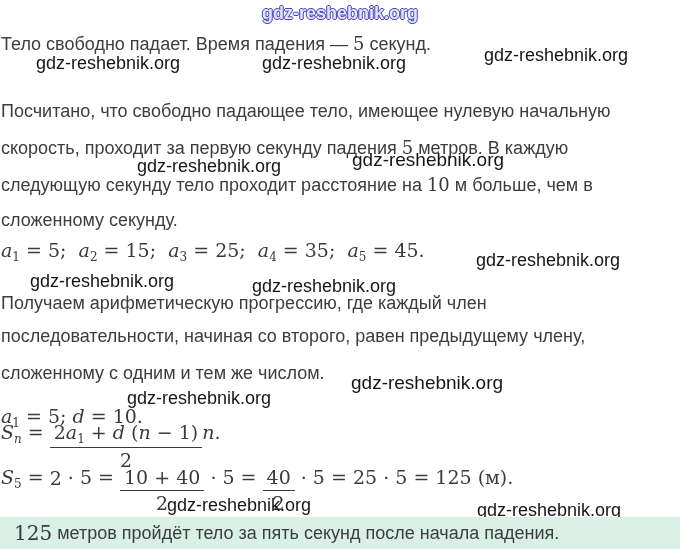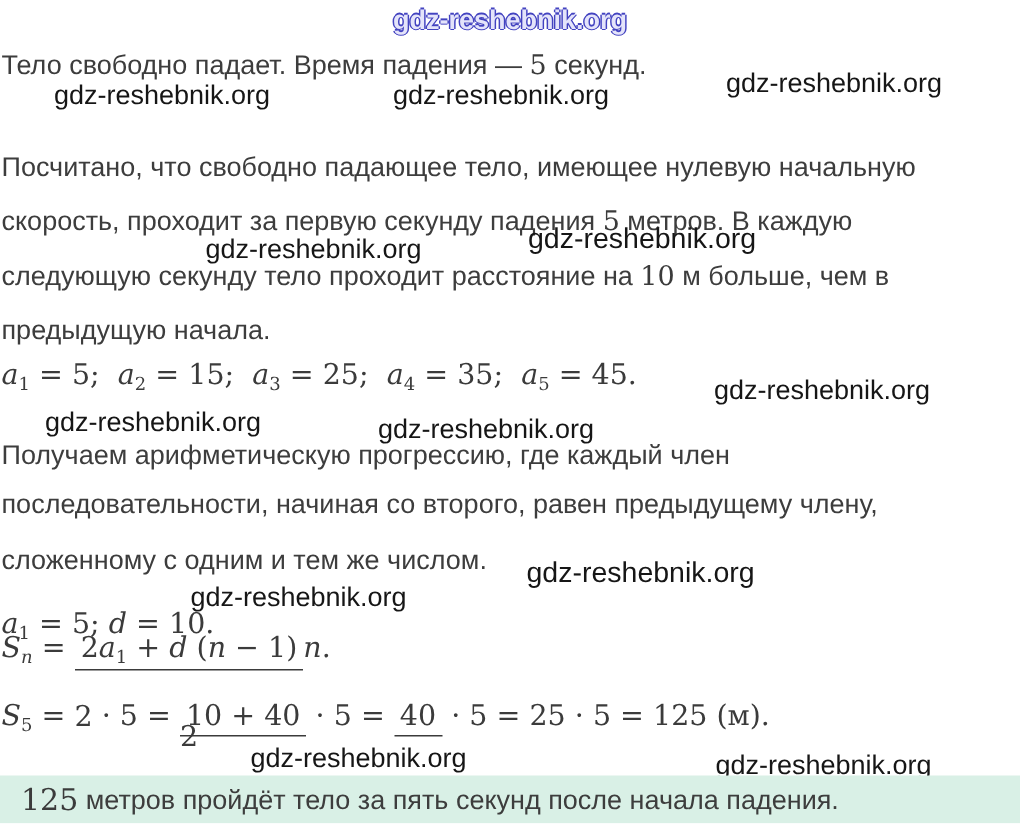--- a/index.html
+++ b/index.html
@@ -11,21 +11,21 @@
   }
   .line { position:absolute; left:1px; white-space:pre; }
   
   .m  { font-family:"DejaVu Serif","Liberation Serif",serif; color:#3b3b3b; }
   .mi { font-family:"DejaVu Serif","Liberation Serif",serif; font-style:italic; color:#3b3b3b; }
   .sb { font-size:12px; vertical-align:-4px; }
   .mathline { font-size:19px; }
   
   .fline { position:absolute; left:1px; display:flex; align-items:flex-start; font-size:19px; }
   .fline span { white-space:pre; }
-  .frac { display:inline-flex; flex-direction:column; align-items:center; text-align:center;gap:32px; }
+  .frac { display:inline-flex; flex-direction:column; align-items:center; text-align:center; }
   .frac .num { display:block; border-bottom:1.5px solid #3b3b3b; padding:0 4px 1px 4px; }
   .frac .den { display:block; padding-top:1px; }
   
   .wm {
     position:absolute; white-space:nowrap; color:#161616; font-size:18px;
     font-family:"Liberation Sans","DejaVu Sans",sans-serif;
   }
   .wm.big { font-size:19px; }
   .wm-top {
     position:absolute; top:3px; left:50%; transform:translateX(-50%);
@@ -71,21 +71,21 @@
 
 <div class="page">
 
   <div class="wm-top">gdz-reshebnik.org</div>
 
   <div class="line l1"><span>Тело свободно падает. Время падения — </span><span class="m">5</span><span> секунд.</span></div>
 
   <div class="line l3"><span>Посчитано, что свободно падающее тело, имеющее нулевую начальную</span></div>
   <div class="line l4"><span>скорость, проходит за первую секунду падения </span><span class="m">5</span><span> метров. В каждую</span></div>
   <div class="line l5"><span>следующую секунду тело проходит расстояние на </span><span class="m">10</span><span> м больше, чем в</span></div>
-  <div class="line l6"><span>предыдущую начала.</span></div>
+  <div class="line l6"><span>сложенному секунду.</span></div>
 
   <div class="line l7 mathline"><span class="mi">a</span><span class="m sb">1</span><span class="m"> = 5;  </span><span class="mi">a</span><span class="m sb">2</span><span class="m"> = 15;  </span><span class="mi">a</span><span class="m sb">3</span><span class="m"> = 25;  </span><span class="mi">a</span><span class="m sb">4</span><span class="m"> = 35;  </span><span class="mi">a</span><span class="m sb">5</span><span class="m"> = 45.</span></div>
 
   <div class="line l8"><span>Получаем арифметическую прогрессию, где каждый член</span></div>
   <div class="line l9"><span>последовательности, начиная со второго, равен предыдущему члену,</span></div>
   <div class="line l10"><span>сложенному с одним и тем же числом.</span></div>
 
   <div class="line l11 mathline"><span class="mi">a</span><span class="m sb">1</span><span class="m"> = 5; </span><span class="mi">d</span><span class="m"> = 10.</span></div>
 
   <div class="fline sn">

